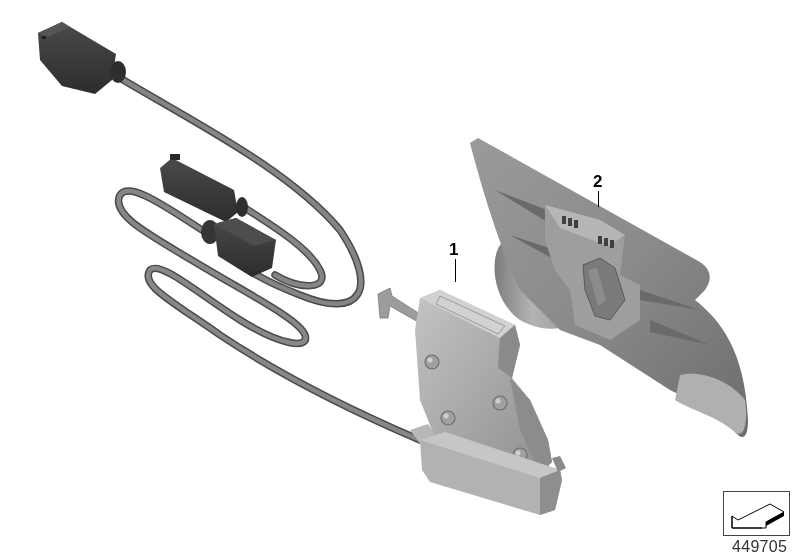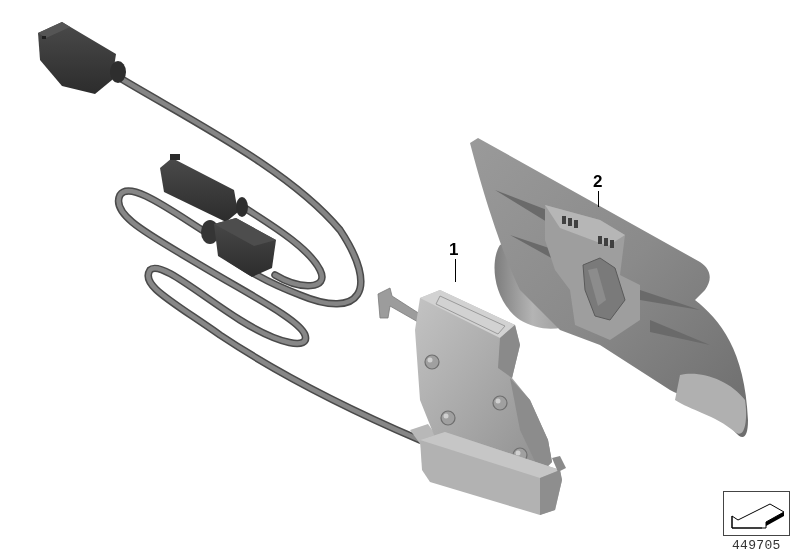--- a/index.html
+++ b/index.html
@@ -3,22 +3,22 @@
 <meta charset="utf-8">
 <style>
   html, body { margin: 0; padding: 0; background: #ffffff; }
   body { width: 800px; height: 560px; position: relative; overflow: hidden;
          font-family: "Liberation Sans", sans-serif; }
   #diagram { position: absolute; left: 0; top: 0; width: 800px; height: 560px; }
   .callout { position: absolute; font-weight: bold; font-size: 17px; color: #000;
              font-family: "Liberation Sans", sans-serif; line-height: 1; }
   #ref-box { position: absolute; left: 723px; top: 491px; width: 67px; height: 45px;
              border: 1px solid #444; background: #fff; box-sizing: border-box; }
-  #ref-number { position: absolute; left: 732px; top: 538px; font-size: 13px; color: #333;
-                font-family: Liberation Mono, monospace; letter-spacing: 0.3px; }
+  #ref-number { position: absolute; left: 732px; top: 538px; font-size: 16px; color: #333;
+                font-family: Liberation Sans, sans-serif; letter-spacing: 0.3px; }
 </style>
 </head>
 <body>
 
 <svg id="diagram" viewBox="0 0 800 560" xmlns="http://www.w3.org/2000/svg">
   <defs>
     <linearGradient id="gPlate" x1="0" y1="0" x2="1" y2="1">
       <stop offset="0" stop-color="#9a9a9a"></stop>
       <stop offset="0.5" stop-color="#8a8a8a"></stop>
       <stop offset="1" stop-color="#6c6c6c"></stop>

